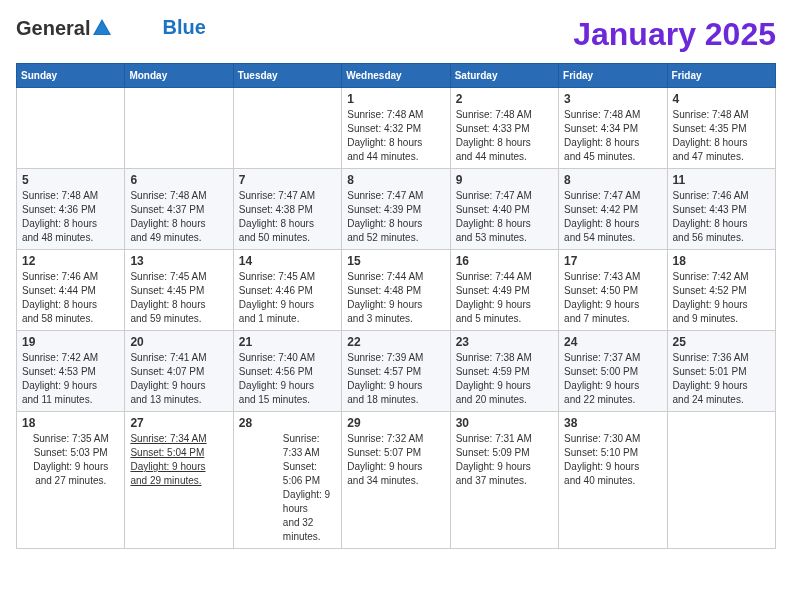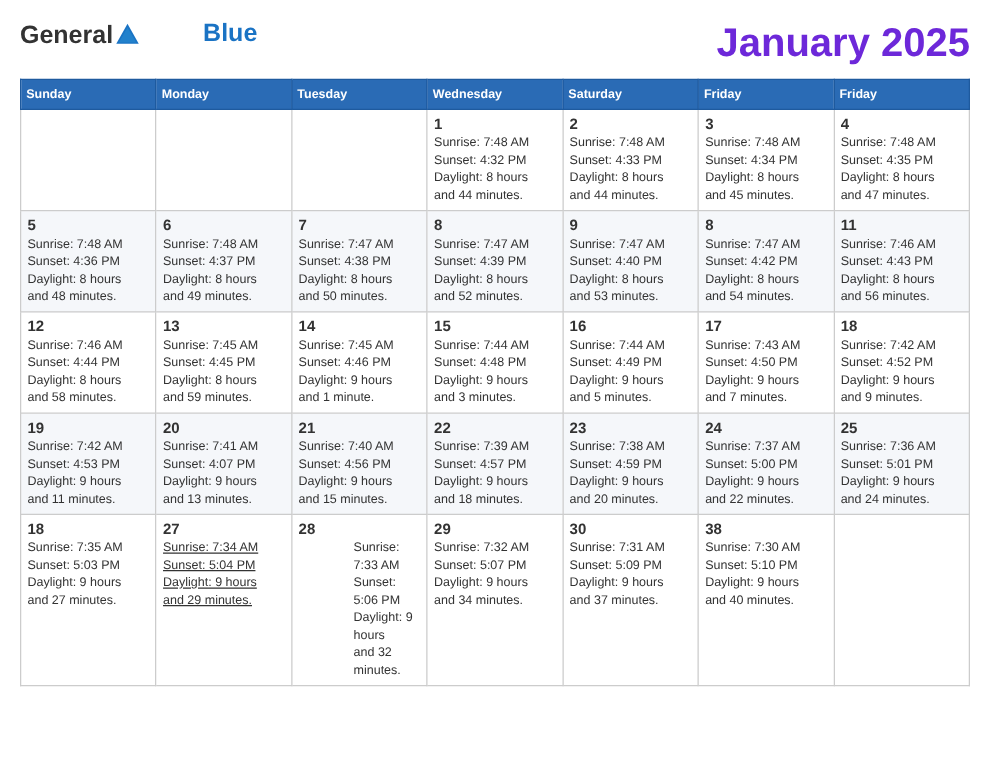--- a/index.html
+++ b/index.html
@@ -291,21 +291,21 @@
           <span class="day-number">25</span>
           <div class="day-info" style="white-space: pre-line;">Sunrise: 7:36 AM
 Sunset: 5:01 PM
 Daylight: 9 hours
 and 24 minutes.</div>
         </td>
       </tr>
       <tr>
         <td>
           <span class="day-number">18</span>
-          <div class="day-info" style="white-space: pre-line;">Sunrise: 7:35 AM
+          <div class="day-info" style="white-space: pre-line; text-align: center;">Sunrise: 7:35 AM
 Sunset: 5:03 PM
 Daylight: 9 hours
 and 27 minutes.</div>
         </td>
         <td>
           <span class="day-number">27</span>
           <div class="day-info" style="white-space: pre-line; text-decoration: underline;">Sunrise: 7:34 AM
 Sunset: 5:04 PM
 Daylight: 9 hours
 and 29 minutes.</div>

